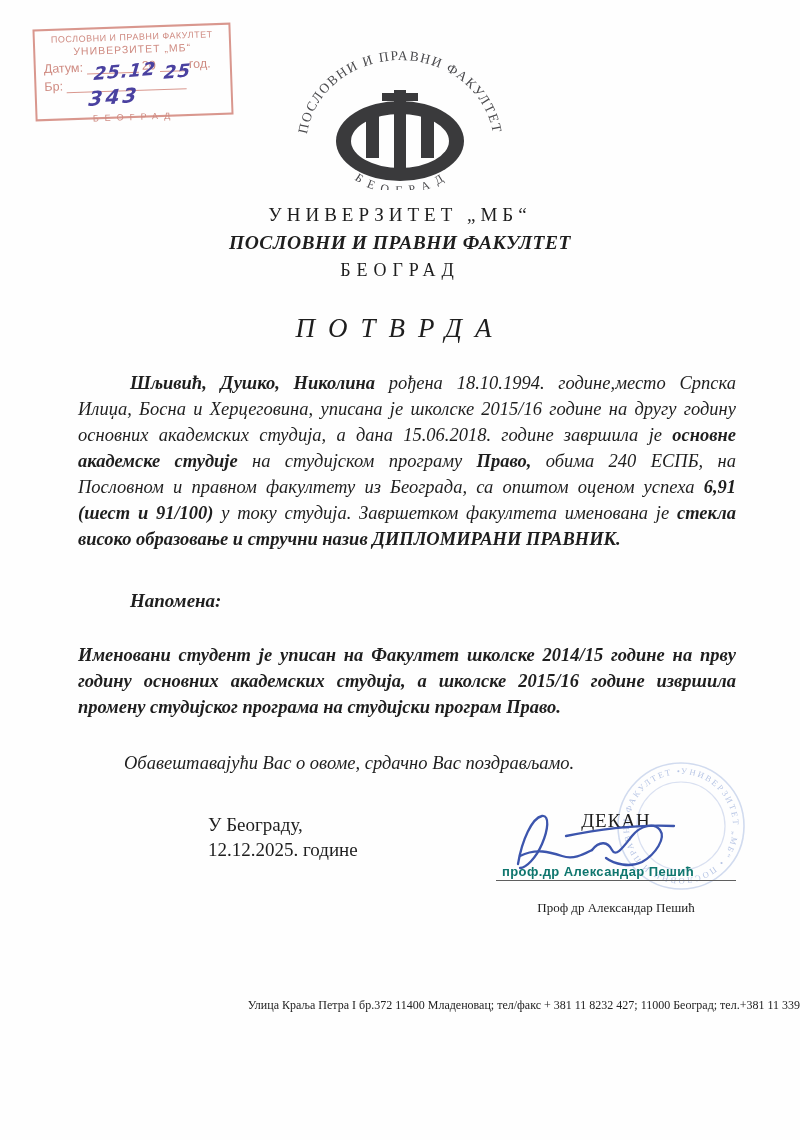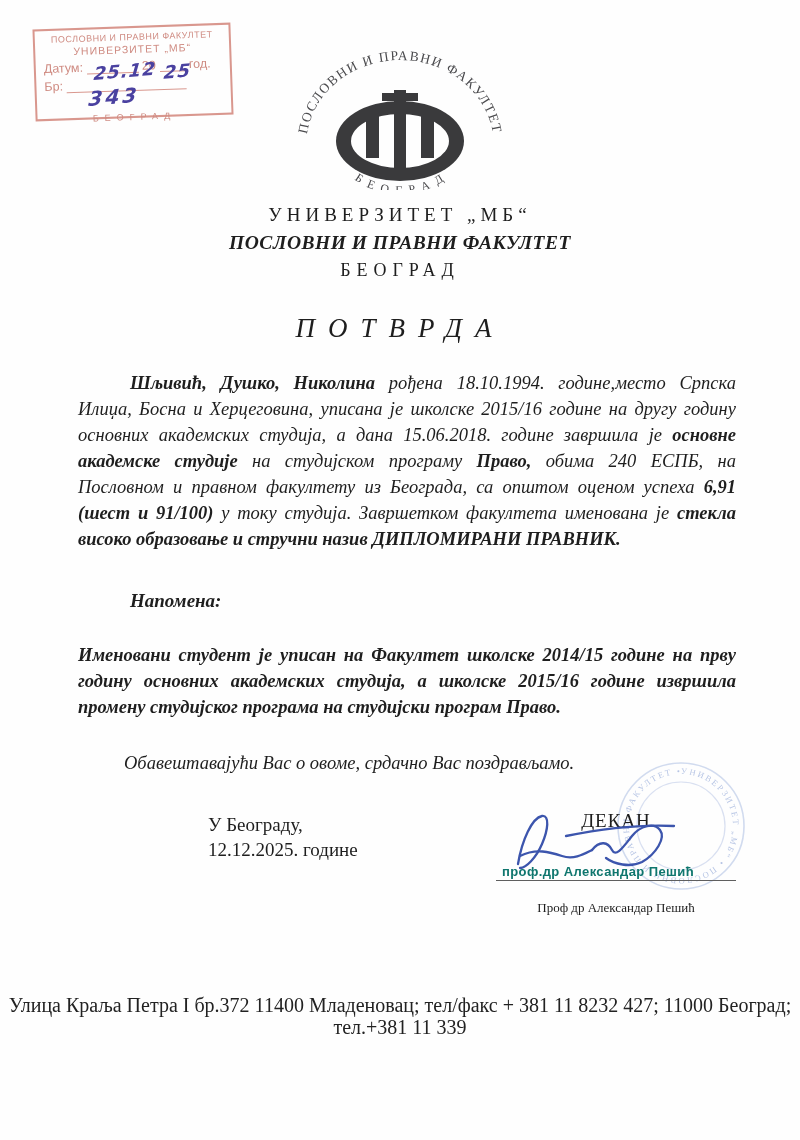--- a/index.html
+++ b/index.html
@@ -77,21 +77,21 @@
     font-family:"Liberation Sans",sans-serif;
     font-weight:bold;font-size:13px;letter-spacing:.4px;
     color:#0f766e;text-align:left;padding-left:6px;
     border-bottom:1.5px solid #5f5f5f;
     padding-bottom:1px;
   }
   .dean-printed-name{font-size:13px;margin-top:19px;}
   
   .footer{
     position:absolute;left:0;right:0;top:994px;
-    text-align:center;font-size:20px;line-height:22px;color:#222;
+    text-align:right;font-size:12px;line-height:22px;color:#222;
   }
 </style>
 </head>
 <body>
 
 <div class="page">
 
   <div class="corner-stamp">
     <div class="cs-l1">ПОСЛОВНИ И ПРАВНИ ФАКУЛТЕТ</div>
     <div class="cs-l2">УНИВЕРЗИТЕТ „МБ“</div>

